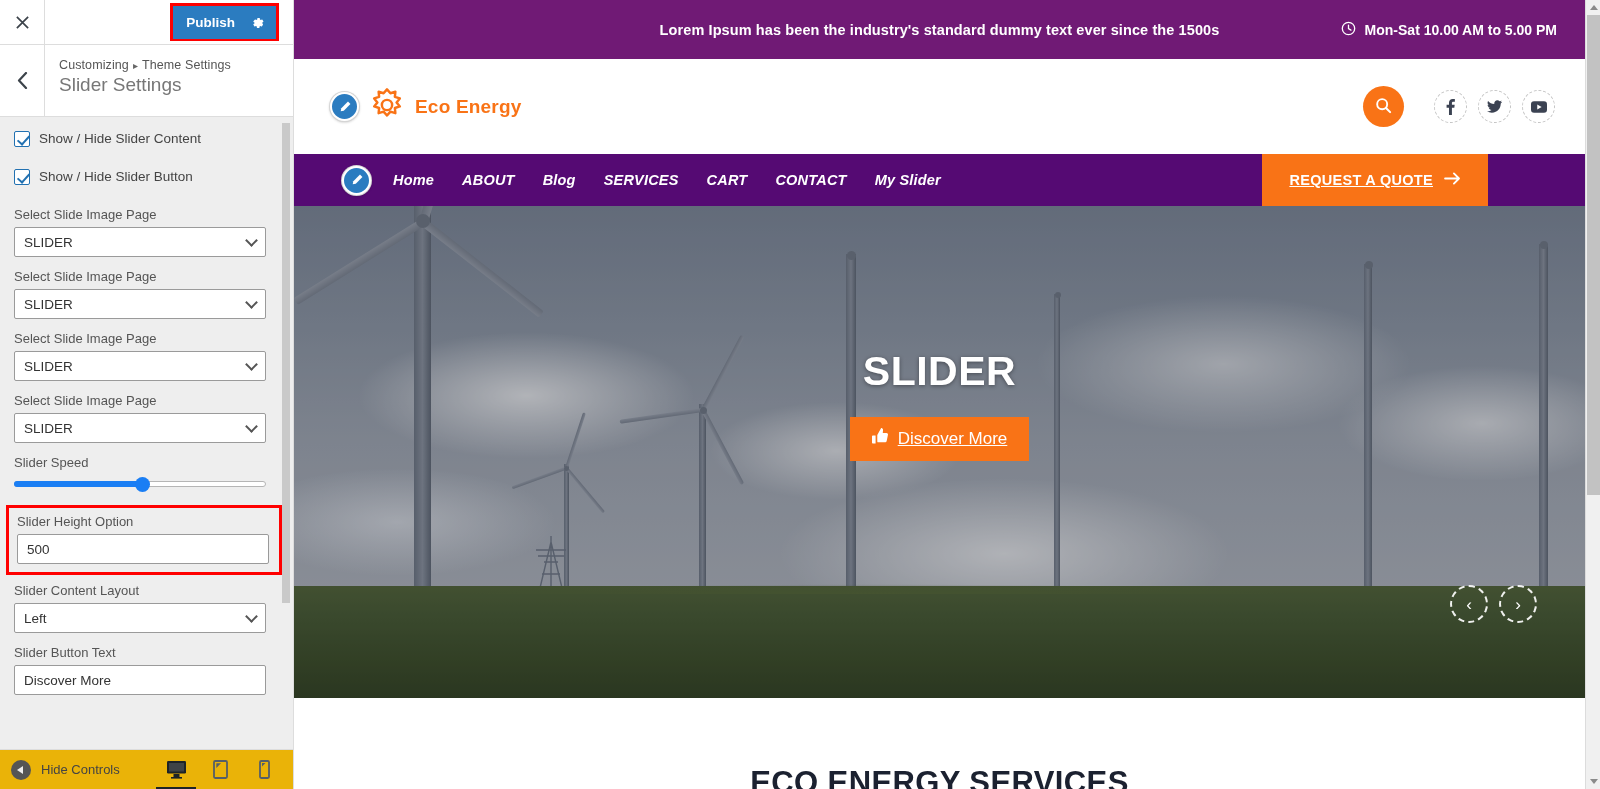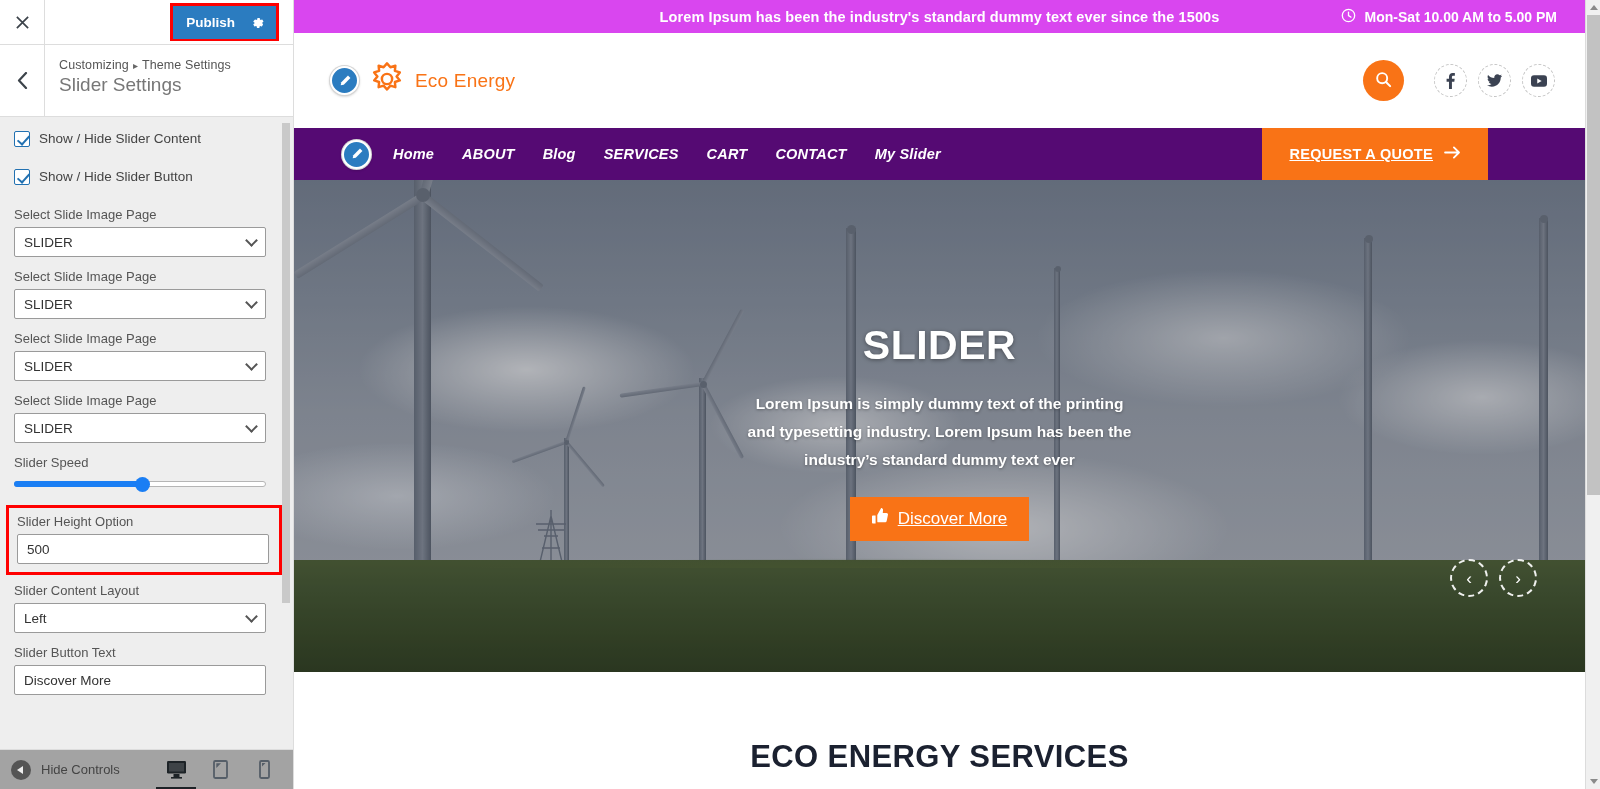--- a/index.html
+++ b/index.html
@@ -124,21 +124,21 @@
 
   .highlight-box {
     border: 3px solid #ff0000;
     padding: 6px 6px 8px 8px;
     margin: 0 0 8px -8px;
     width: 276px;
   }
   .highlight-box .ctrl-label { margin-bottom: 5px; }
 
   .cz-footer {
-    height: 40px; background: #a3a3a3; border-top: 1px solid #ddd;
+    height: 40px; background: #eab308; border-top: 1px solid #ddd;
     display: flex; align-items: center; position: relative; z-index: 4;
   }
   .hide-controls { display: flex; align-items: center; gap: 10px; padding-left: 11px; cursor:pointer; }
   .hc-circle {
     width: 20px; height: 20px; border-radius: 50%; background: #555;
     display:flex; align-items:center; justify-content:center;
   }
   .hc-circle::after {
     content:""; width:0; height:0;
     border-top: 4.5px solid transparent; border-bottom: 4.5px solid transparent;
@@ -154,21 +154,21 @@
   }
 
   
   .preview {
     position: relative; width: 1306px; height: 789px;
     background: #fff; overflow: hidden; flex: 0 0 1306px;
   }
   .preview-inner { width: 1291px; height: 789px; position: relative; overflow: hidden; }
 
   .topbar {
-    height: 33px; background: #d946ef; color: #fff;
+    height: 59px; background: #701a75; color: #fff;
     display: flex; align-items: center; position: relative;
   }
   .topbar-msg {
     position:absolute; left: 0; right: 0; text-align: center;
     font-size: 14.5px; font-weight: 600; letter-spacing: .1px;
   }
   .topbar-hours {
     position: absolute; right: 28px; display: flex; align-items: center; gap: 9px;
     font-size: 14px; font-weight: 600;
   }
@@ -178,21 +178,21 @@
     padding: 0 30px 0 36px; gap: 0;
   }
   .brand { display: flex; align-items: center; gap: 9px; }
   .edit-pencil {
     width: 29px; height: 29px; border-radius: 50%;
     background: #2b7cc0; border: 2px solid #fff;
     box-shadow: 0 0 0 1px #d5d5d5, 0 1px 3px rgba(0,0,0,.3);
     display:flex; align-items:center; justify-content:center; flex:0 0 29px;
     cursor: pointer;
   }
-  .brand-name { color: #F97316; font-size: 19px; font-weight: 400; letter-spacing: .2px; }
+  .brand-name { color: #F97316; font-size: 19px; font-weight: 700; letter-spacing: .2px; }
 
   .contact { display: flex; align-items: center; gap: 14px; }
   .contact-txt .c-main {
     font-size: 17.5px; font-weight: 700; color: #1b2130;
     text-decoration: underline; letter-spacing: .1px; display:block;
   }
   .contact-txt .c-sub { font-size: 14.5px; color: #6b7280; margin-top: 6px; display:block; }
 
   .head-right { margin-left: auto; display: flex; align-items: center; gap: 30px; }
   .search-btn {
@@ -604,21 +604,20 @@
               </g>
             </svg>
           </div>
 
           <div class="grass"></div>
         </div>
         <div class="slider-overlay"></div>
 
         <div class="slide-content">
           <div class="slide-title">SLIDER</div>
-          <div class="slide-desc">Lorem Ipsum is simply dummy text of the printing and typesetting industry. Lorem Ipsum has been the industry’s standard dummy text ever</div>
           <button class="discover-btn">
             <span>
               <svg width="17" height="17" viewBox="0 0 18 18" aria-hidden="true">
                 <path fill="#fff" d="M5.6 7.3L9.4.6c.2-.4.7-.6 1.1-.4.8.3 1.3 1.1 1.2 2l-.3 3h3.9c1 0 1.8.9 1.6 1.9l-1.3 6.4c-.2 1-1 1.7-2 1.7H6.6c-.6 0-1-.4-1-1V7.3zM.8 7.9h3v8.4h-3c-.4 0-.8-.4-.8-.8V8.7c0-.4.4-.8.8-.8z"></path>
               </svg>
             </span>
             <span class="dlabel">Discover More</span>
           </button>
         </div>
 

